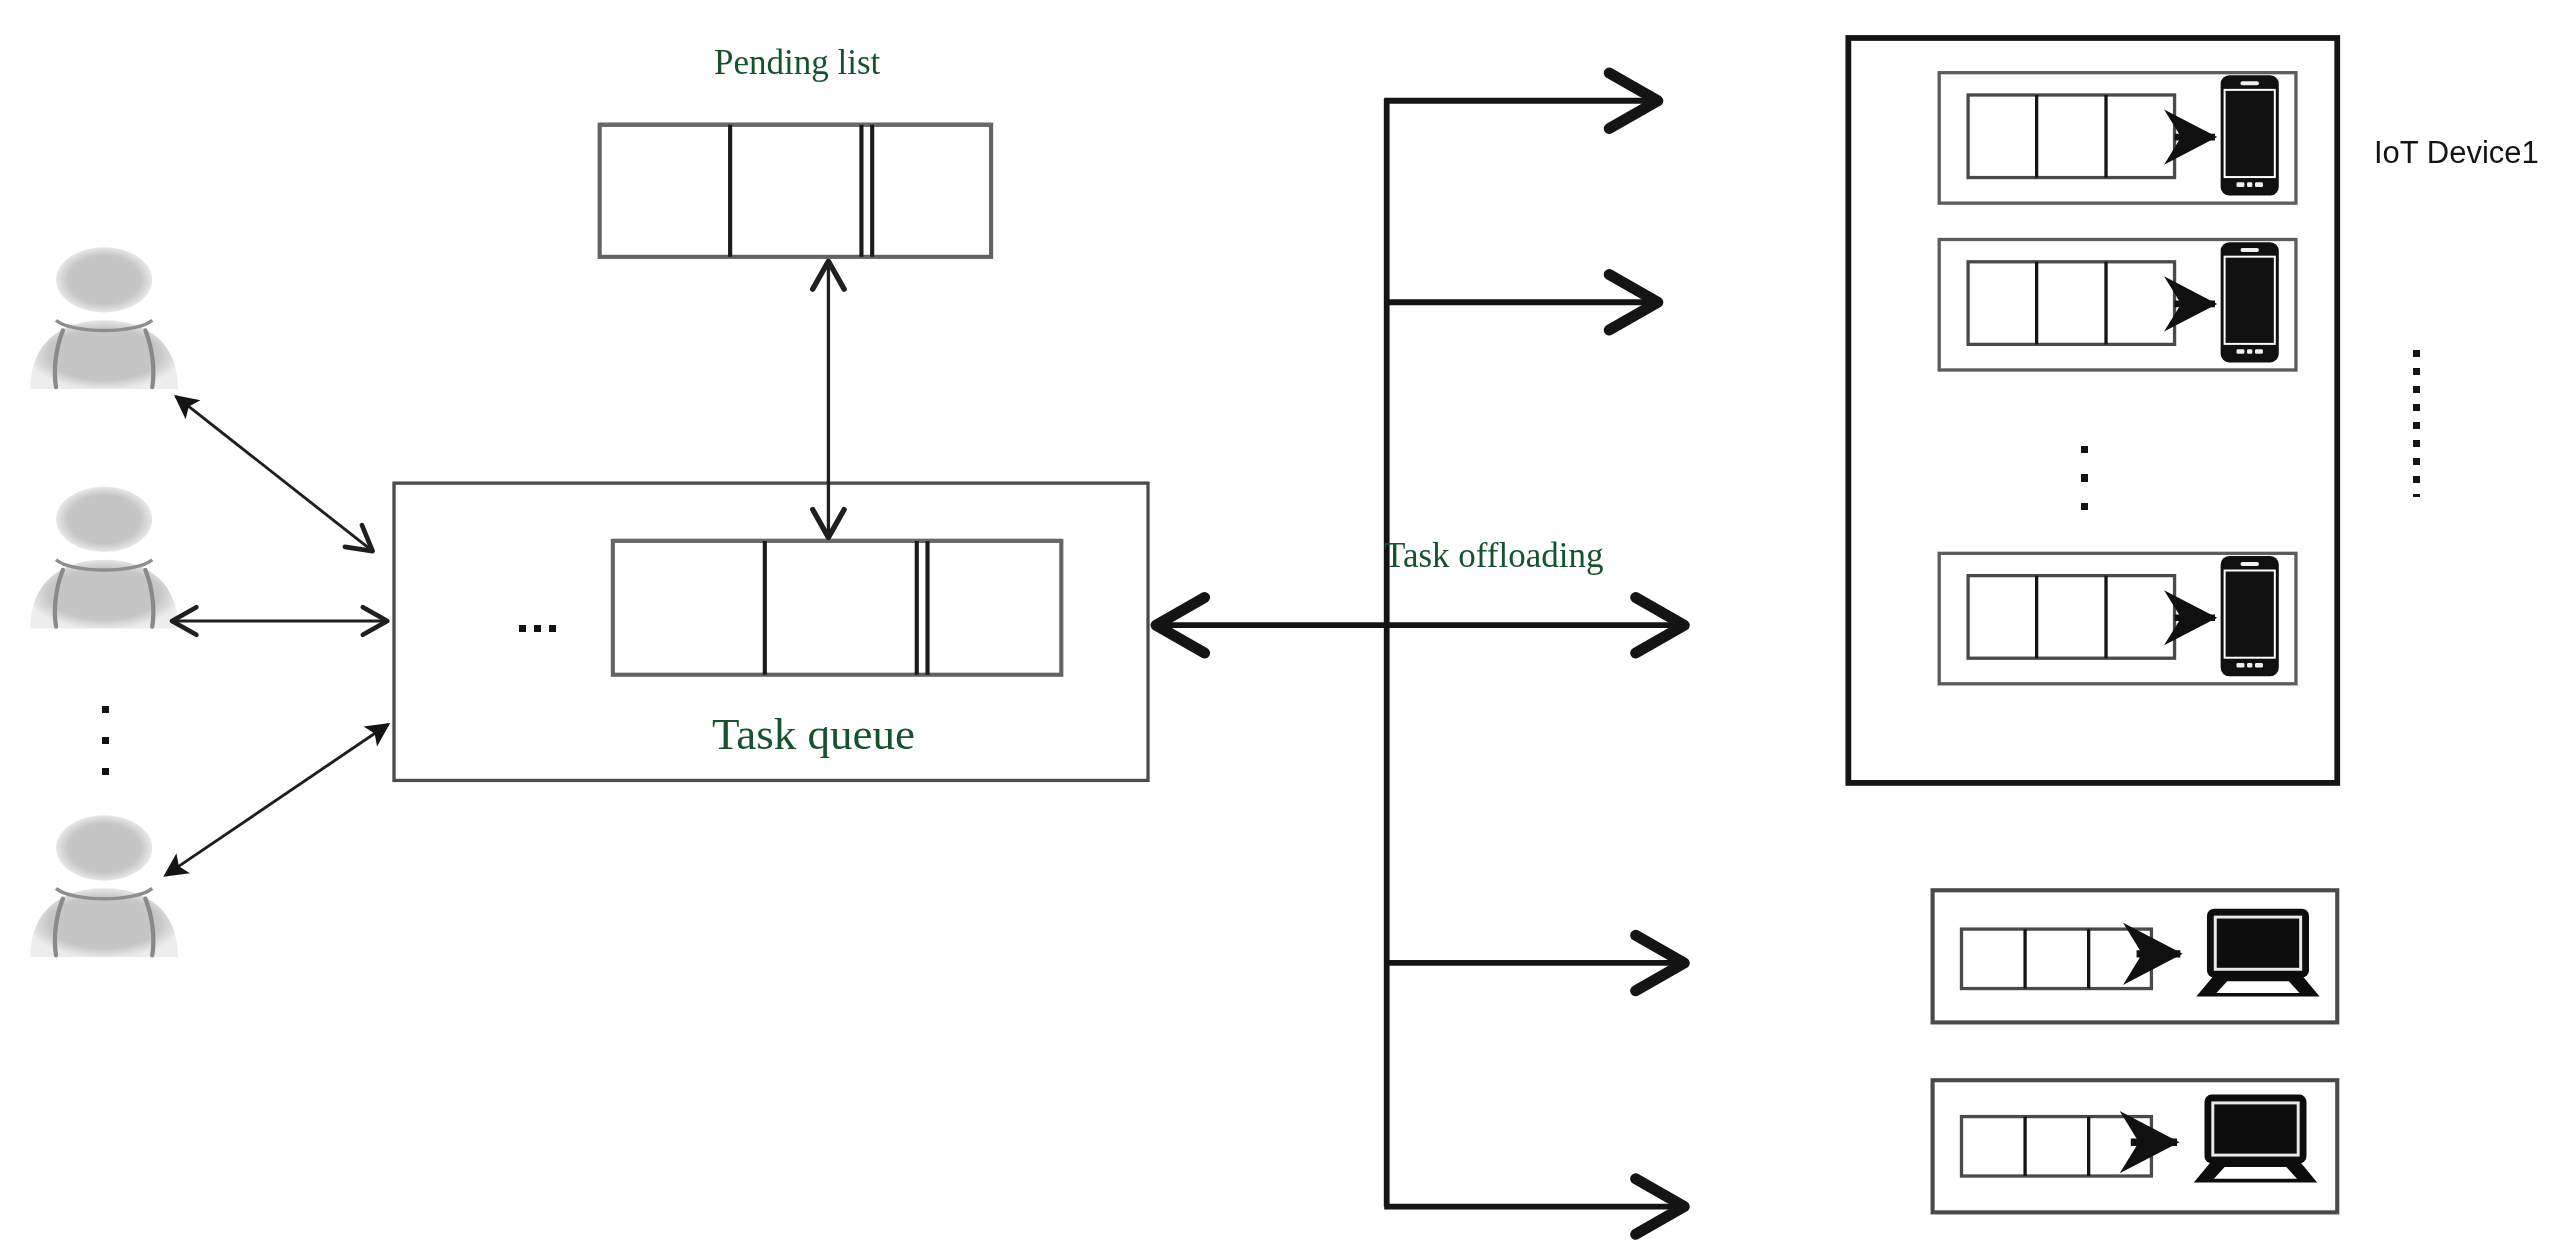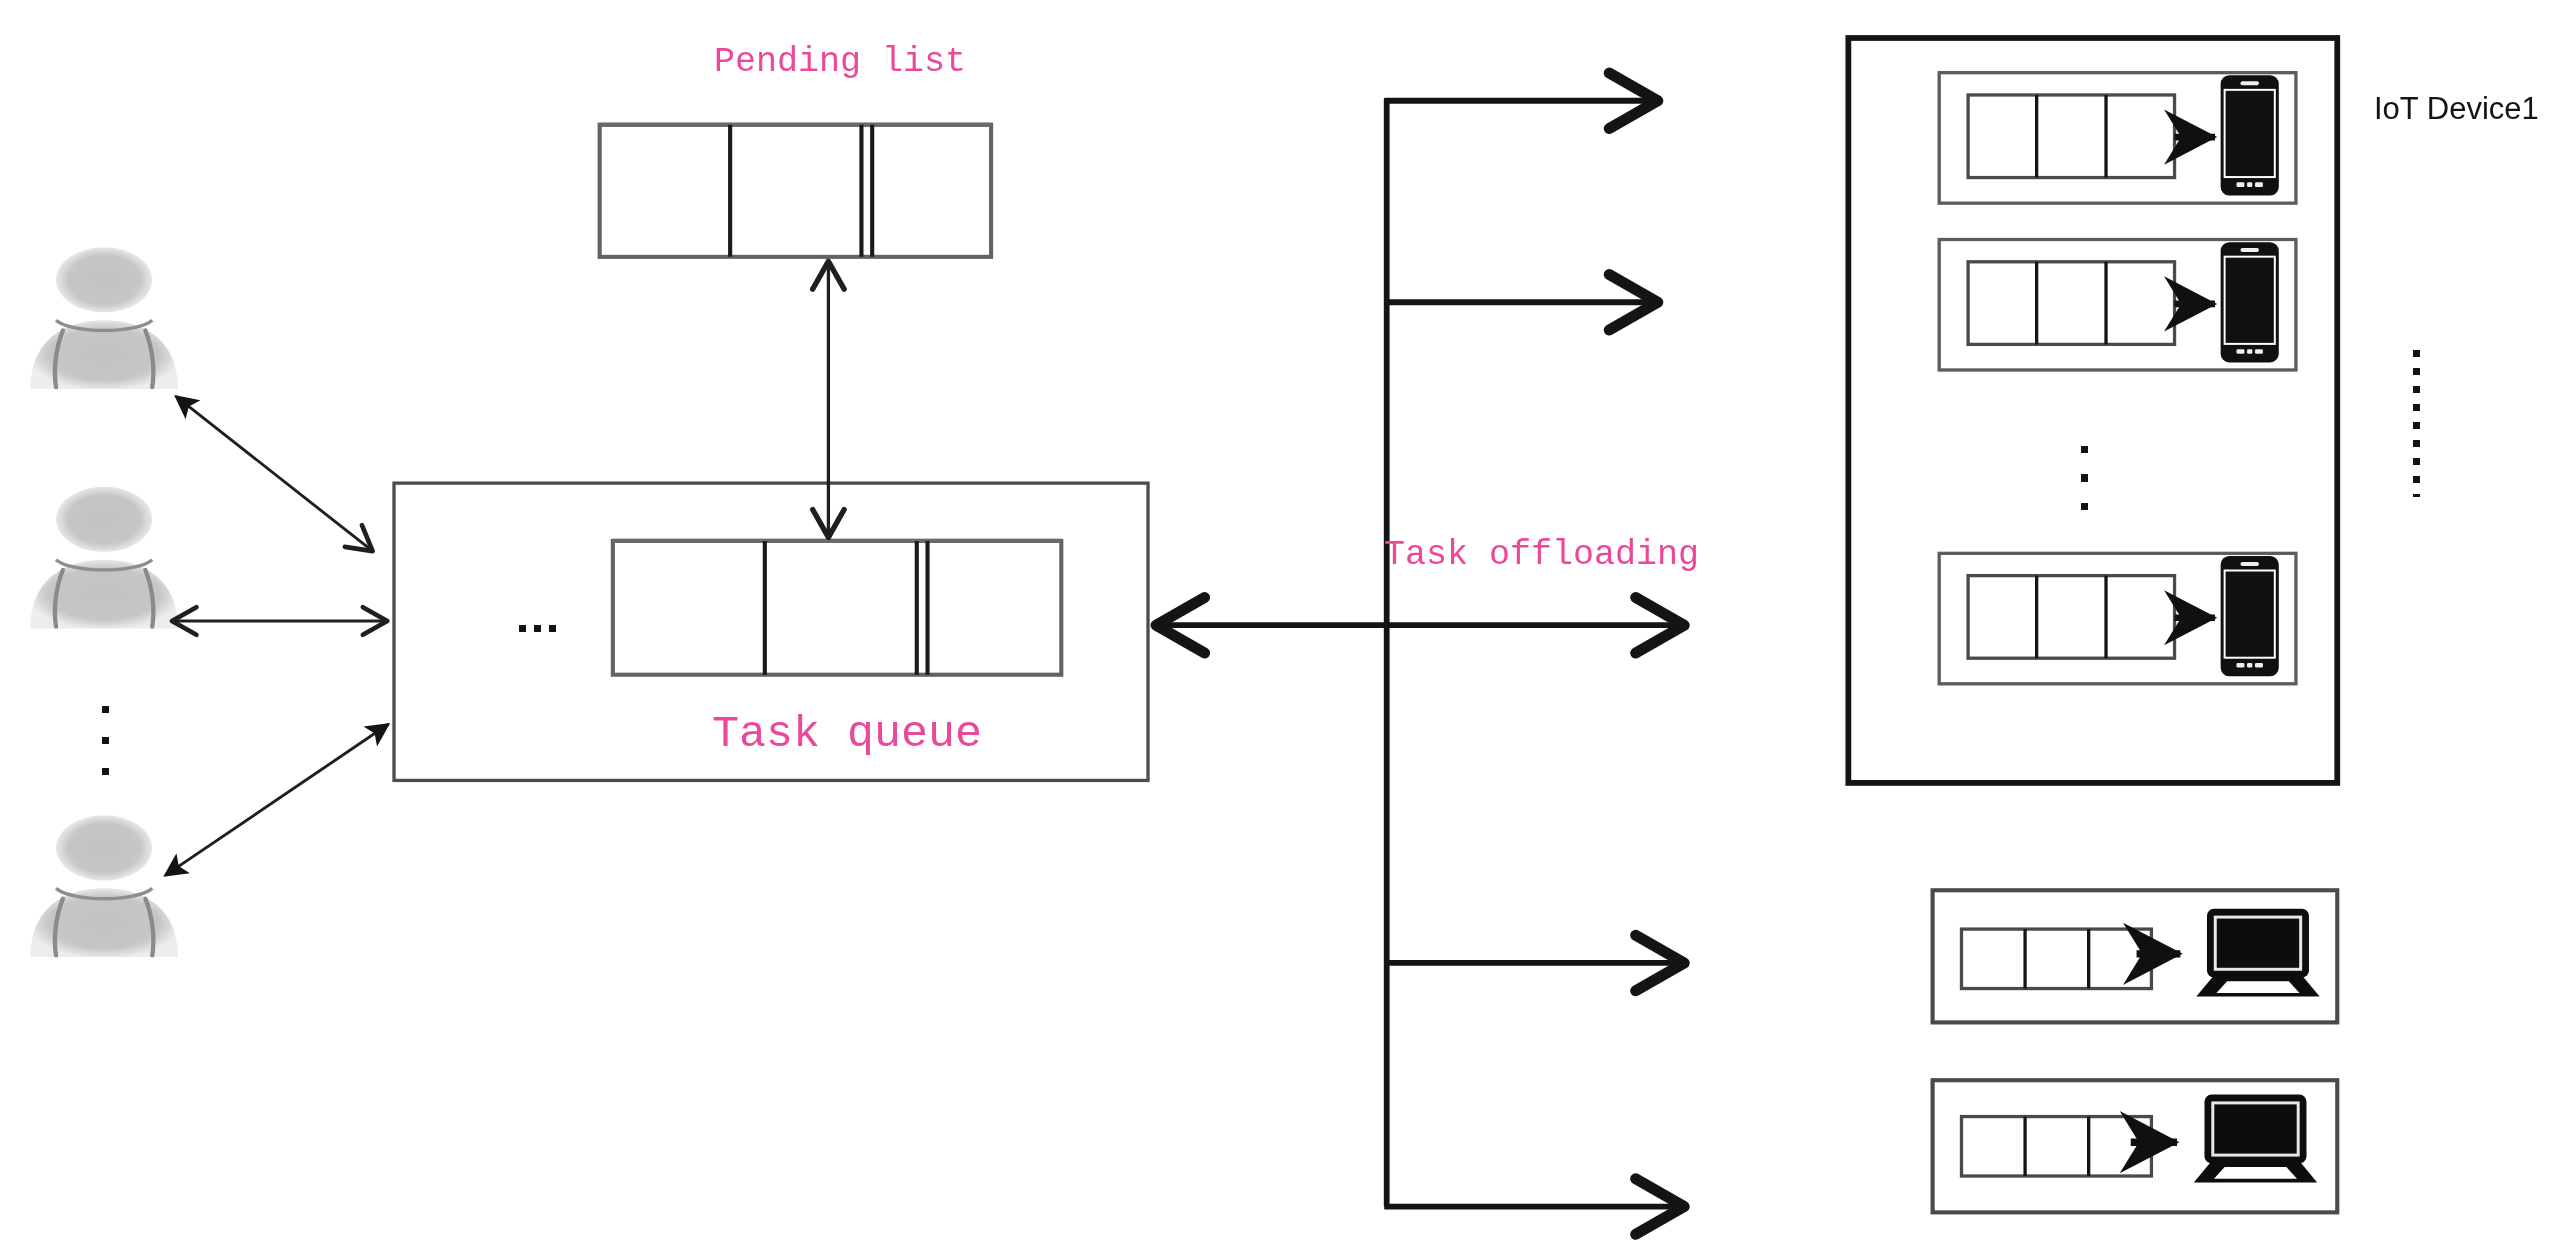--- a/index.html
+++ b/index.html
@@ -19,28 +19,29 @@
   }
   svg#diagram {
     position: absolute;
     left: 0;
     top: 0;
     width: 2576px;
     height: 1252px;
   }
   .lbl {
     position: absolute;
-    font-family: Liberation Mono, monospace;
-    color: #ec4899;
+    font-family: Liberation Serif, serif;
+    color: #14532d;
     white-space: nowrap;
     line-height: 1;
   }
   .lbl-sans {
     font-family: "Liberation Sans", sans-serif;
     color: #141414;
+    margin-top: 44px;
   }
   #lbl-pending {
     left: 714px;
     top: 45px;
     font-size: 35px;
   }
   #lbl-taskqueue {
     left: 712px;
     top: 712px;
     font-size: 45px;

